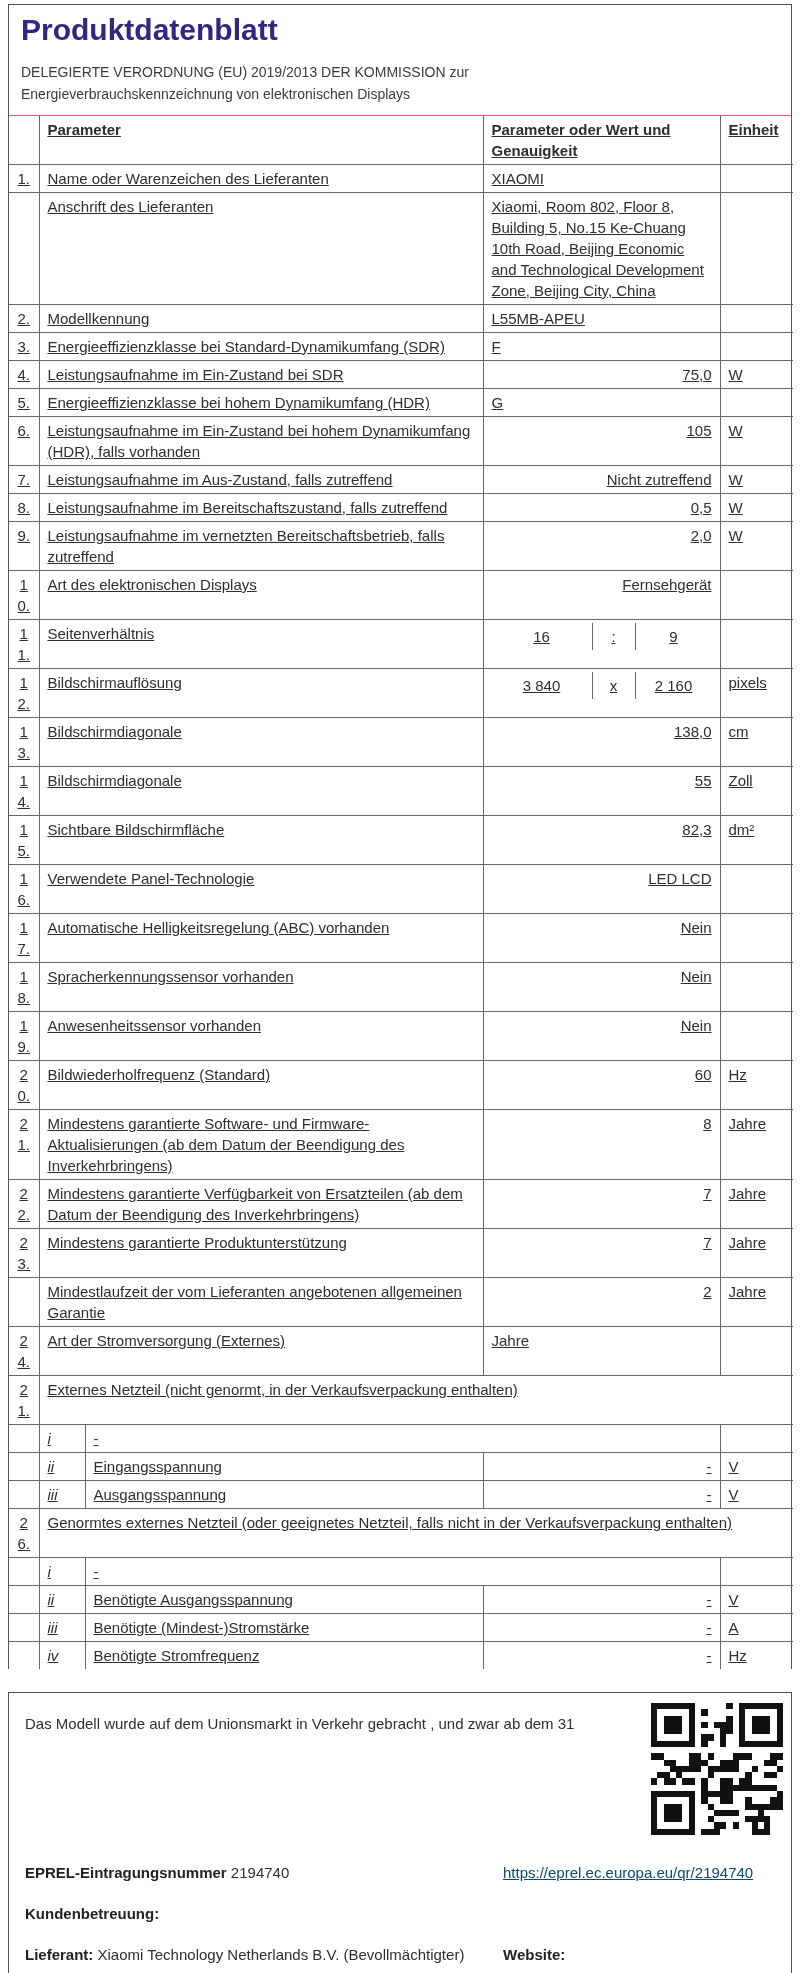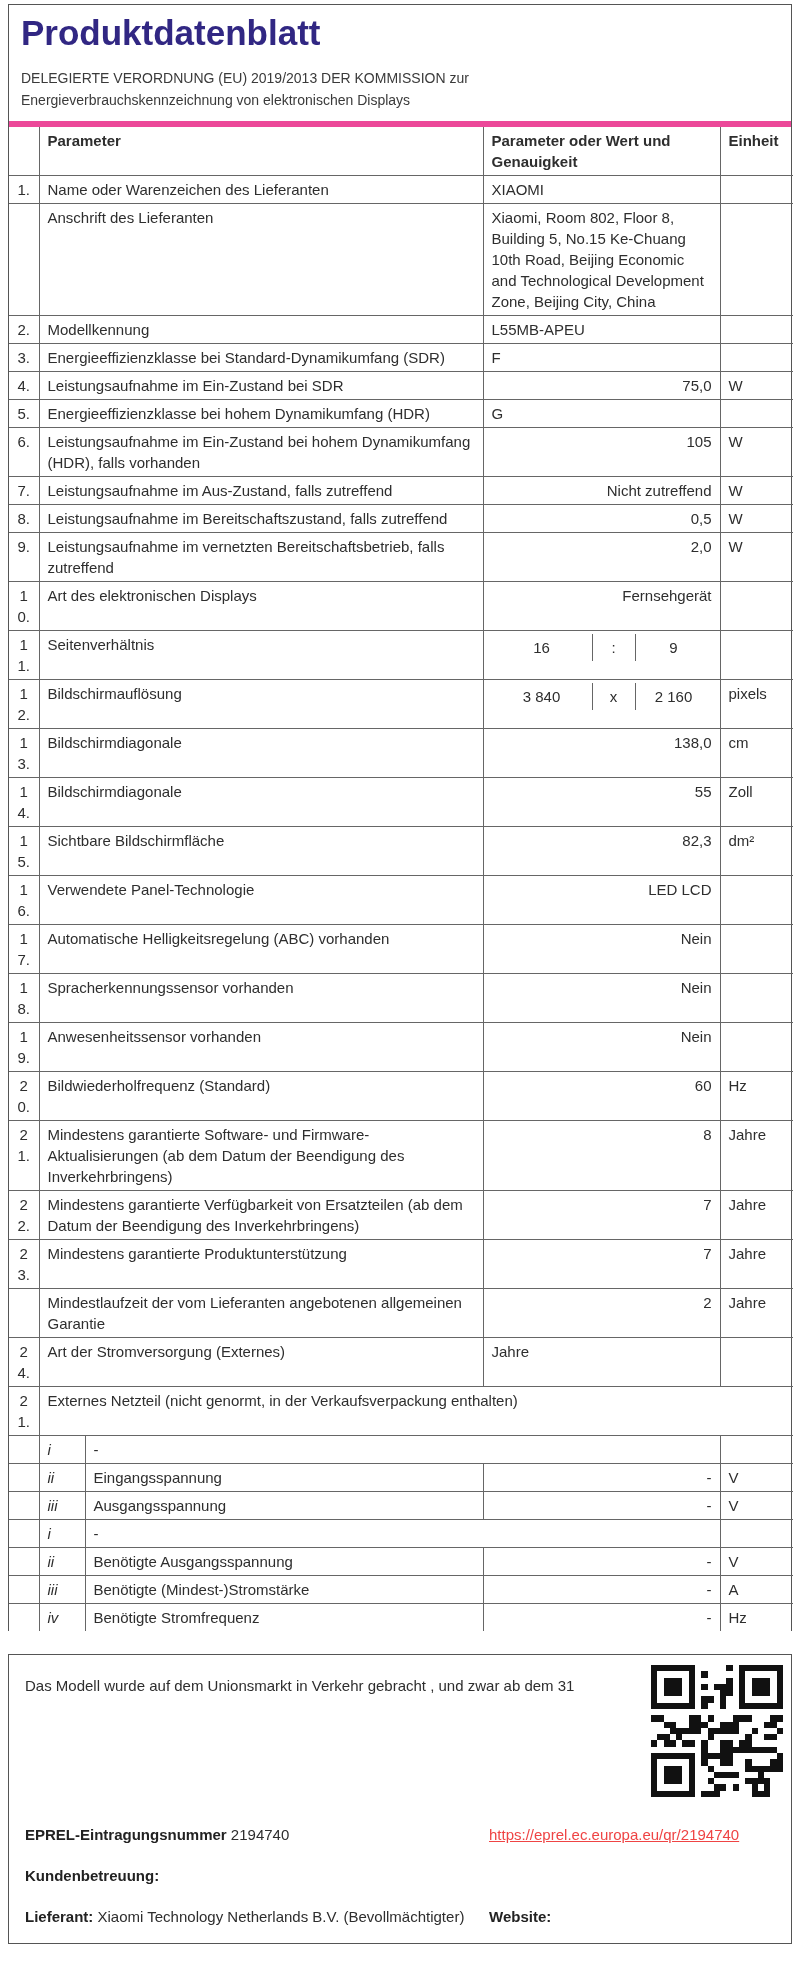--- a/index.html
+++ b/index.html
@@ -9,28 +9,28 @@
     color:#2e2e2e;
     -webkit-font-smoothing:antialiased;
   }
   .page{width:784px;margin:0 auto;padding-top:4px;}
 
   
   .doc-box{border:1px solid #555;border-bottom:none;}
   .title-block{padding:6px 12px 10px 12px;}
   h1.doc-title{
     margin:2px 0 14px 0;
-    font-size:35px;
+    font-size:30px;
     font-weight:bold;
     color:#312783;
     letter-spacing:0;
   }
   .subtitle{font-size:14px;line-height:22px;color:#3a3a3a;}
 
-  .table-wrap{border-top:6px solid #ec4899;}
+  .table-wrap{border-top:1px solid #ec4899;text-decoration:underline;}
   table.tbl{
     width:100%;
     border-collapse:collapse;
     border-style:hidden; 
     table-layout:fixed;
     font-size:15px;
   }
   table.tbl td, table.tbl th{
     border:1px solid #666;
     padding:3px 8px;
@@ -61,24 +61,24 @@
     line-height:21px;
   }
   .market-text{margin:6px 0 0 0;padding-right:146px;}
   .qr{
     position:absolute;
     top:10px;right:8px;
     width:132px;height:132px;
     background:#fff;
   }
   .frow{display:flex;margin-top:20px;}
-  .fl{width:462px;padding-right:2px;}
+  .fl{width:462px;padding-right:16px;}
   .fr{flex:1;}
   b.lbl{font-weight:bold;color:#222;}
-  a.lnk{color:#ef4444;text-decoration:underline;}
+  a.lnk{color:#0c4a6e;text-decoration:underline;}
   .eprel-link{display:inline-block;max-width:252px;word-break:break-all;}
 </style>
 </head>
 <body>
 
 <div class="page">
 
   <div class="doc-box">
     <div class="title-block">
       <h1 class="doc-title">Produktdatenblatt</h1>
@@ -290,20 +290,24 @@
               <td class="val-l">Eingangsspannung</td>
               <td class="val-r">-</td>
               <td class="unit">V</td>
             </tr>
             <tr>
               <td class="num"></td>
               <td class="subnum">iii</td>
               <td class="val-l">Ausgangsspannung</td>
               <td class="val-r">-</td>
               <td class="unit">V</td>
+            </tr>
+            <tr>
+              <td class="num">26.</td>
+              <td class="val-l" colspan="4">Genormtes externes Netzteil (oder geeignetes Netzteil, falls nicht in der Verkaufsverpackung enthalten)</td>
             </tr>
             <tr>
               <td class="num"></td>
               <td class="subnum">i</td>
               <td class="val-l" colspan="2">-</td>
               <td class="unit"></td>
             </tr>
             <tr>
               <td class="num"></td>
               <td class="subnum">ii</td>

